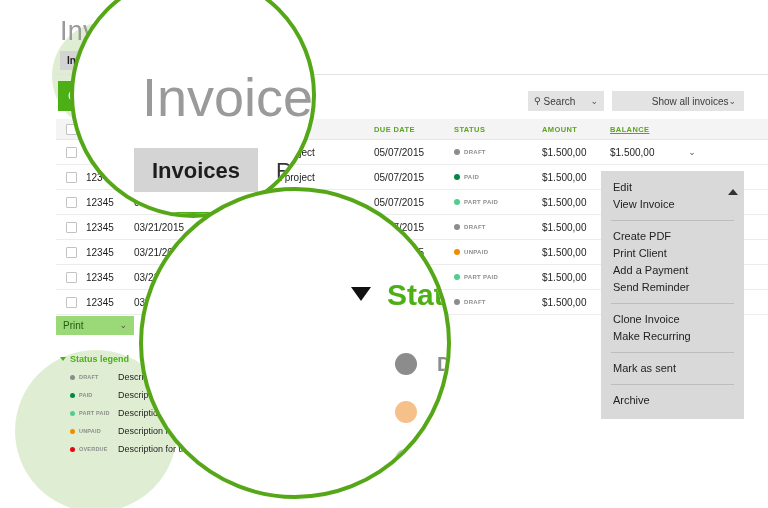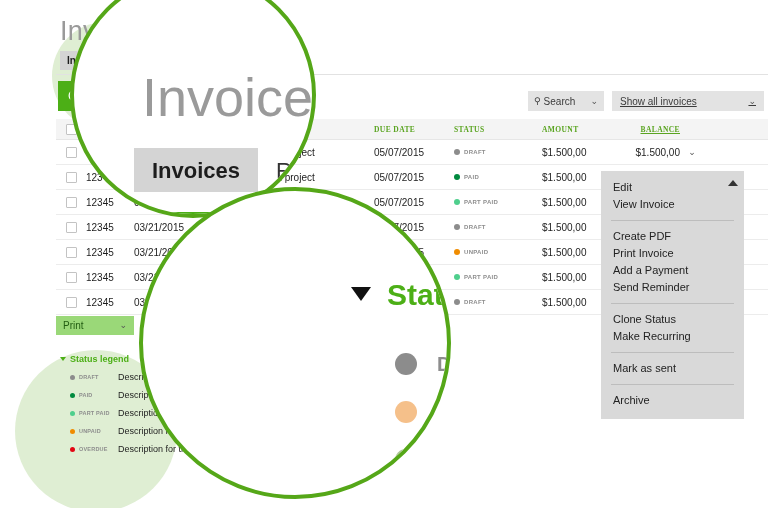--- a/index.html
+++ b/index.html
@@ -26,38 +26,38 @@
                  background:#4caf16;color:#fff;font-size:12px;
                  display:flex;align-items:center;padding-left:10px;box-sizing:border-box;}
 
   
   #hline{position:absolute;left:56px;top:74px;width:712px;height:1px;background:#e2e2e2;}
 
   
   .tb-box{position:absolute;height:20px;background:#e3e3e3;color:#3b3b3b;font-size:10px;
           display:flex;align-items:center;box-sizing:border-box;}
   #search-box{left:528px;top:91px;width:76px;padding:0 6px;justify-content:space-between;}
-  #filter-box{left:612px;top:91px;width:152px;padding:0 8px;justify-content:space-between;text-decoration:underline;}
+  #filter-box{left:612px;top:91px;width:132px;padding:0 8px;justify-content:flex-end;}
   .chev{font-size:9px;color:#555;line-height:1;}
 
   
   #table{position:absolute;left:56px;top:119px;width:712px;}
   #thead{display:flex;background:#f4f4f4;height:20px;align-items:center;
          border-bottom:1px solid #e6e6e6;}
-  #thead .th{font-size:7.5px;font-weight:bold;color:#5aa420;letter-spacing:.4px;font-family:Liberation Serif, serif;}
+  #thead .th{font-size:7.5px;font-weight:bold;color:#5aa420;letter-spacing:.4px;}
   .row{display:flex;height:24px;align-items:center;border-bottom:1px solid #ececec;
        background:#fff;}
   .c-chk{width:30px;display:flex;justify-content:center;}
   .c-inv{width:48px;font-size:10px;color:#1d1d1d;}
   .c-date{width:64px;font-size:10px;color:#1d1d1d;}
   .c-name{width:176px;font-size:10px;color:#1d1d1d;}
   .c-due{width:80px;font-size:10px;color:#1d1d1d;}
   .c-status{width:88px;display:flex;align-items:center;gap:4px;}
   .c-amount{width:68px;font-size:10px;color:#1d1d1d;}
-  .c-balance{width:70px;font-size:10px;color:#1d1d1d;text-align:right;}
+  .c-balance{width:70px;font-size:10px;color:#1d1d1d;}
   .c-more{width:24px;display:flex;justify-content:center;}
   .st-txt{font-size:6px;font-weight:bold;color:#8d8d8d;letter-spacing:.3px;}
   .dot{width:6px;height:6px;border-radius:50%;display:inline-block;flex:none;}
   .chkbox{width:9px;height:9px;border:1px solid #c3c3c3;background:#fff;border-radius:1px;}
   #balance-th{text-decoration:underline;}
 
   #active-sel{position:absolute;left:56px;top:316px;width:78px;height:19px;background:#9ad878;
               color:#235d12;font-size:10px;display:flex;align-items:center;
               justify-content:space-between;padding:0 7px;box-sizing:border-box;}
 
@@ -68,21 +68,21 @@
   .lg-row{display:flex;align-items:center;margin-top:8px;}
   .lg-dot-wrap{width:58px;display:flex;align-items:center;gap:4px;padding-left:10px;
                box-sizing:border-box;}
   .lg-lbl{font-size:5.5px;font-weight:bold;color:#8d8d8d;letter-spacing:.2px;}
   .lg-desc{font-size:9px;color:#1d1d1d;}
 
   
   #ctx-menu{position:absolute;left:601px;top:171px;width:143px;background:#d9d9d9;
             padding:8px 0 10px 0;box-sizing:border-box;}
   .mi{font-size:11px;color:#222;padding:1px 0 1px 12px;line-height:15px;white-space:nowrap;}
-  .mi-first{display:flex;align-items:flex-start;justify-content:space-between;padding-right:6px;}
+  .mi-first{display:flex;align-items:flex-end;justify-content:space-between;padding-right:6px;}
   .msep{height:1px;background:#bdbdbd;margin:7px 10px;}
   .caret-up{width:0;height:0;border-left:5px solid transparent;border-right:5px solid transparent;
             border-bottom:6px solid #333;}
 
   
   .mag{position:absolute;border-radius:50%;overflow:hidden;background:#fff;
        border:4px solid #55a718;box-sizing:border-box;}
   #mag1{left:70px;top:-28px;width:246px;height:246px;}
   #mag2{left:139px;top:187px;width:312px;height:312px;}
   .mag-inner{position:absolute;transform-origin:0 0;}
@@ -341,25 +341,25 @@
 </div>
 
 <div id="ctx-menu">
     <div class="mi mi-first">
       <span>Edit</span>
       <span class="caret-up"></span>
     </div>
     <div class="mi">View Invoice</div>
     <div class="msep"></div>
     <div class="mi">Create PDF</div>
-    <div class="mi">Print Invoice</div>
+    <div class="mi">Print Client</div>
     <div class="mi">Add a Payment</div>
     <div class="mi">Send Reminder</div>
     <div class="msep"></div>
-    <div class="mi">Clone Status</div>
+    <div class="mi">Clone Invoice</div>
     <div class="mi">Make Recurring</div>
     <div class="msep"></div>
     <div class="mi">Mark as sent</div>
     <div class="msep"></div>
     <div class="mi">Archive</div>
   </div>
 
 <div class="mag" id="mag1">
   <div class="mag-inner">
     <div class="clone">

